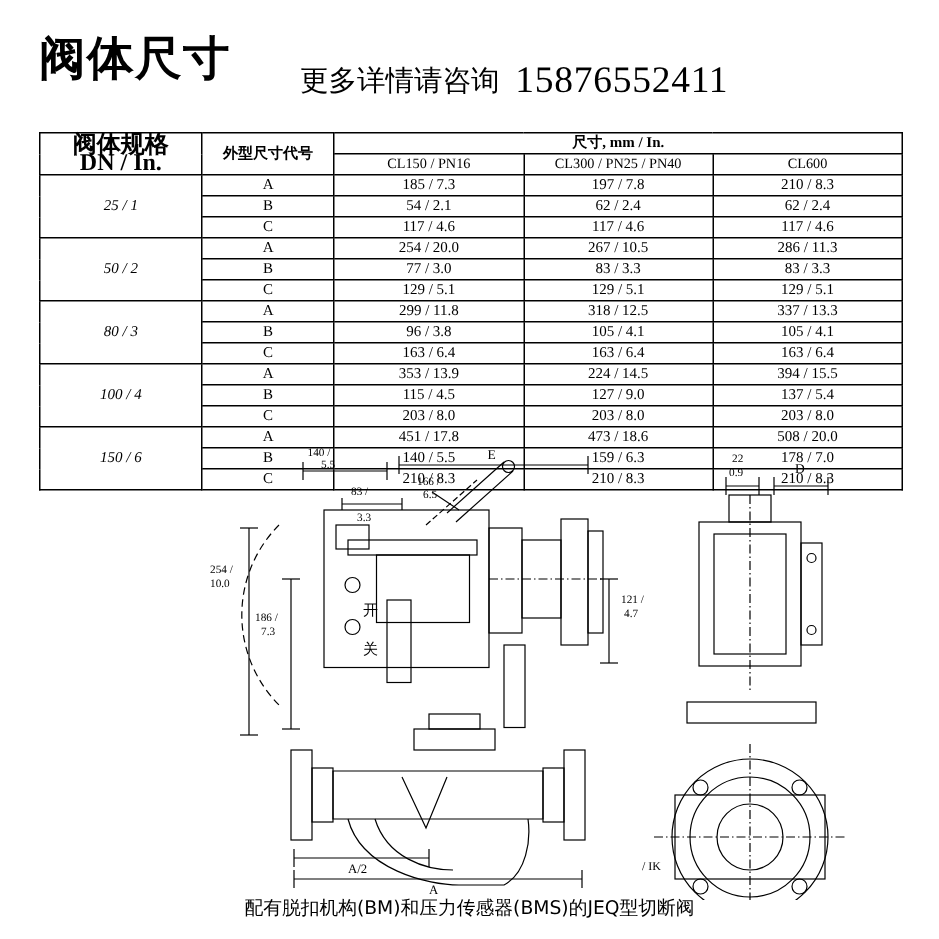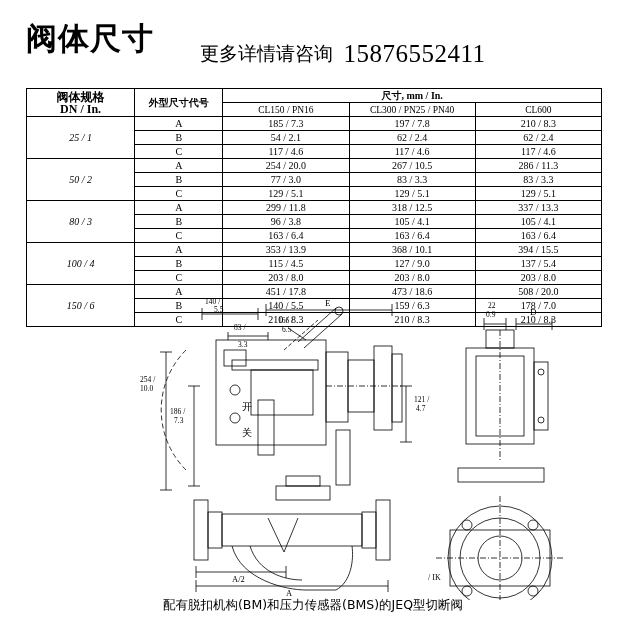--- a/index.html
+++ b/index.html
@@ -85,21 +85,21 @@
   }
   .col-dn   { width: 108px; }
   .col-code { width: 88px; }
   .col-v    { width: 126px; }
 
   .hdr-top td, .hdr-top th {
     height: 22px;
   }
   .two-line {
     line-height: 11px;
-    font-size: 12px;
+    font-size: 16px;
   }
   .dn-cell {
     font-size: 10px;
     font-style: italic;
   }
   .sub-hdr td {
     height: 12px;
     font-size: 9.5px;
   }
 
@@ -220,21 +220,21 @@
           <td>C</td>
           <td>163 / 6.4</td>
           <td>163 / 6.4</td>
           <td>163 / 6.4</td>
         </tr>
 
         <tr>
           <td rowspan="3" class="dn-cell">100 / 4</td>
           <td>A</td>
           <td>353 / 13.9</td>
-          <td>368 / 10.1</td>
+          <td>224 / 14.5</td>
           <td>394 / 15.5</td>
         </tr>
         <tr>
           <td>B</td>
           <td>115 / 4.5</td>
           <td>127 / 9.0</td>
           <td>137 / 5.4</td>
         </tr>
         <tr>
           <td>C</td>

